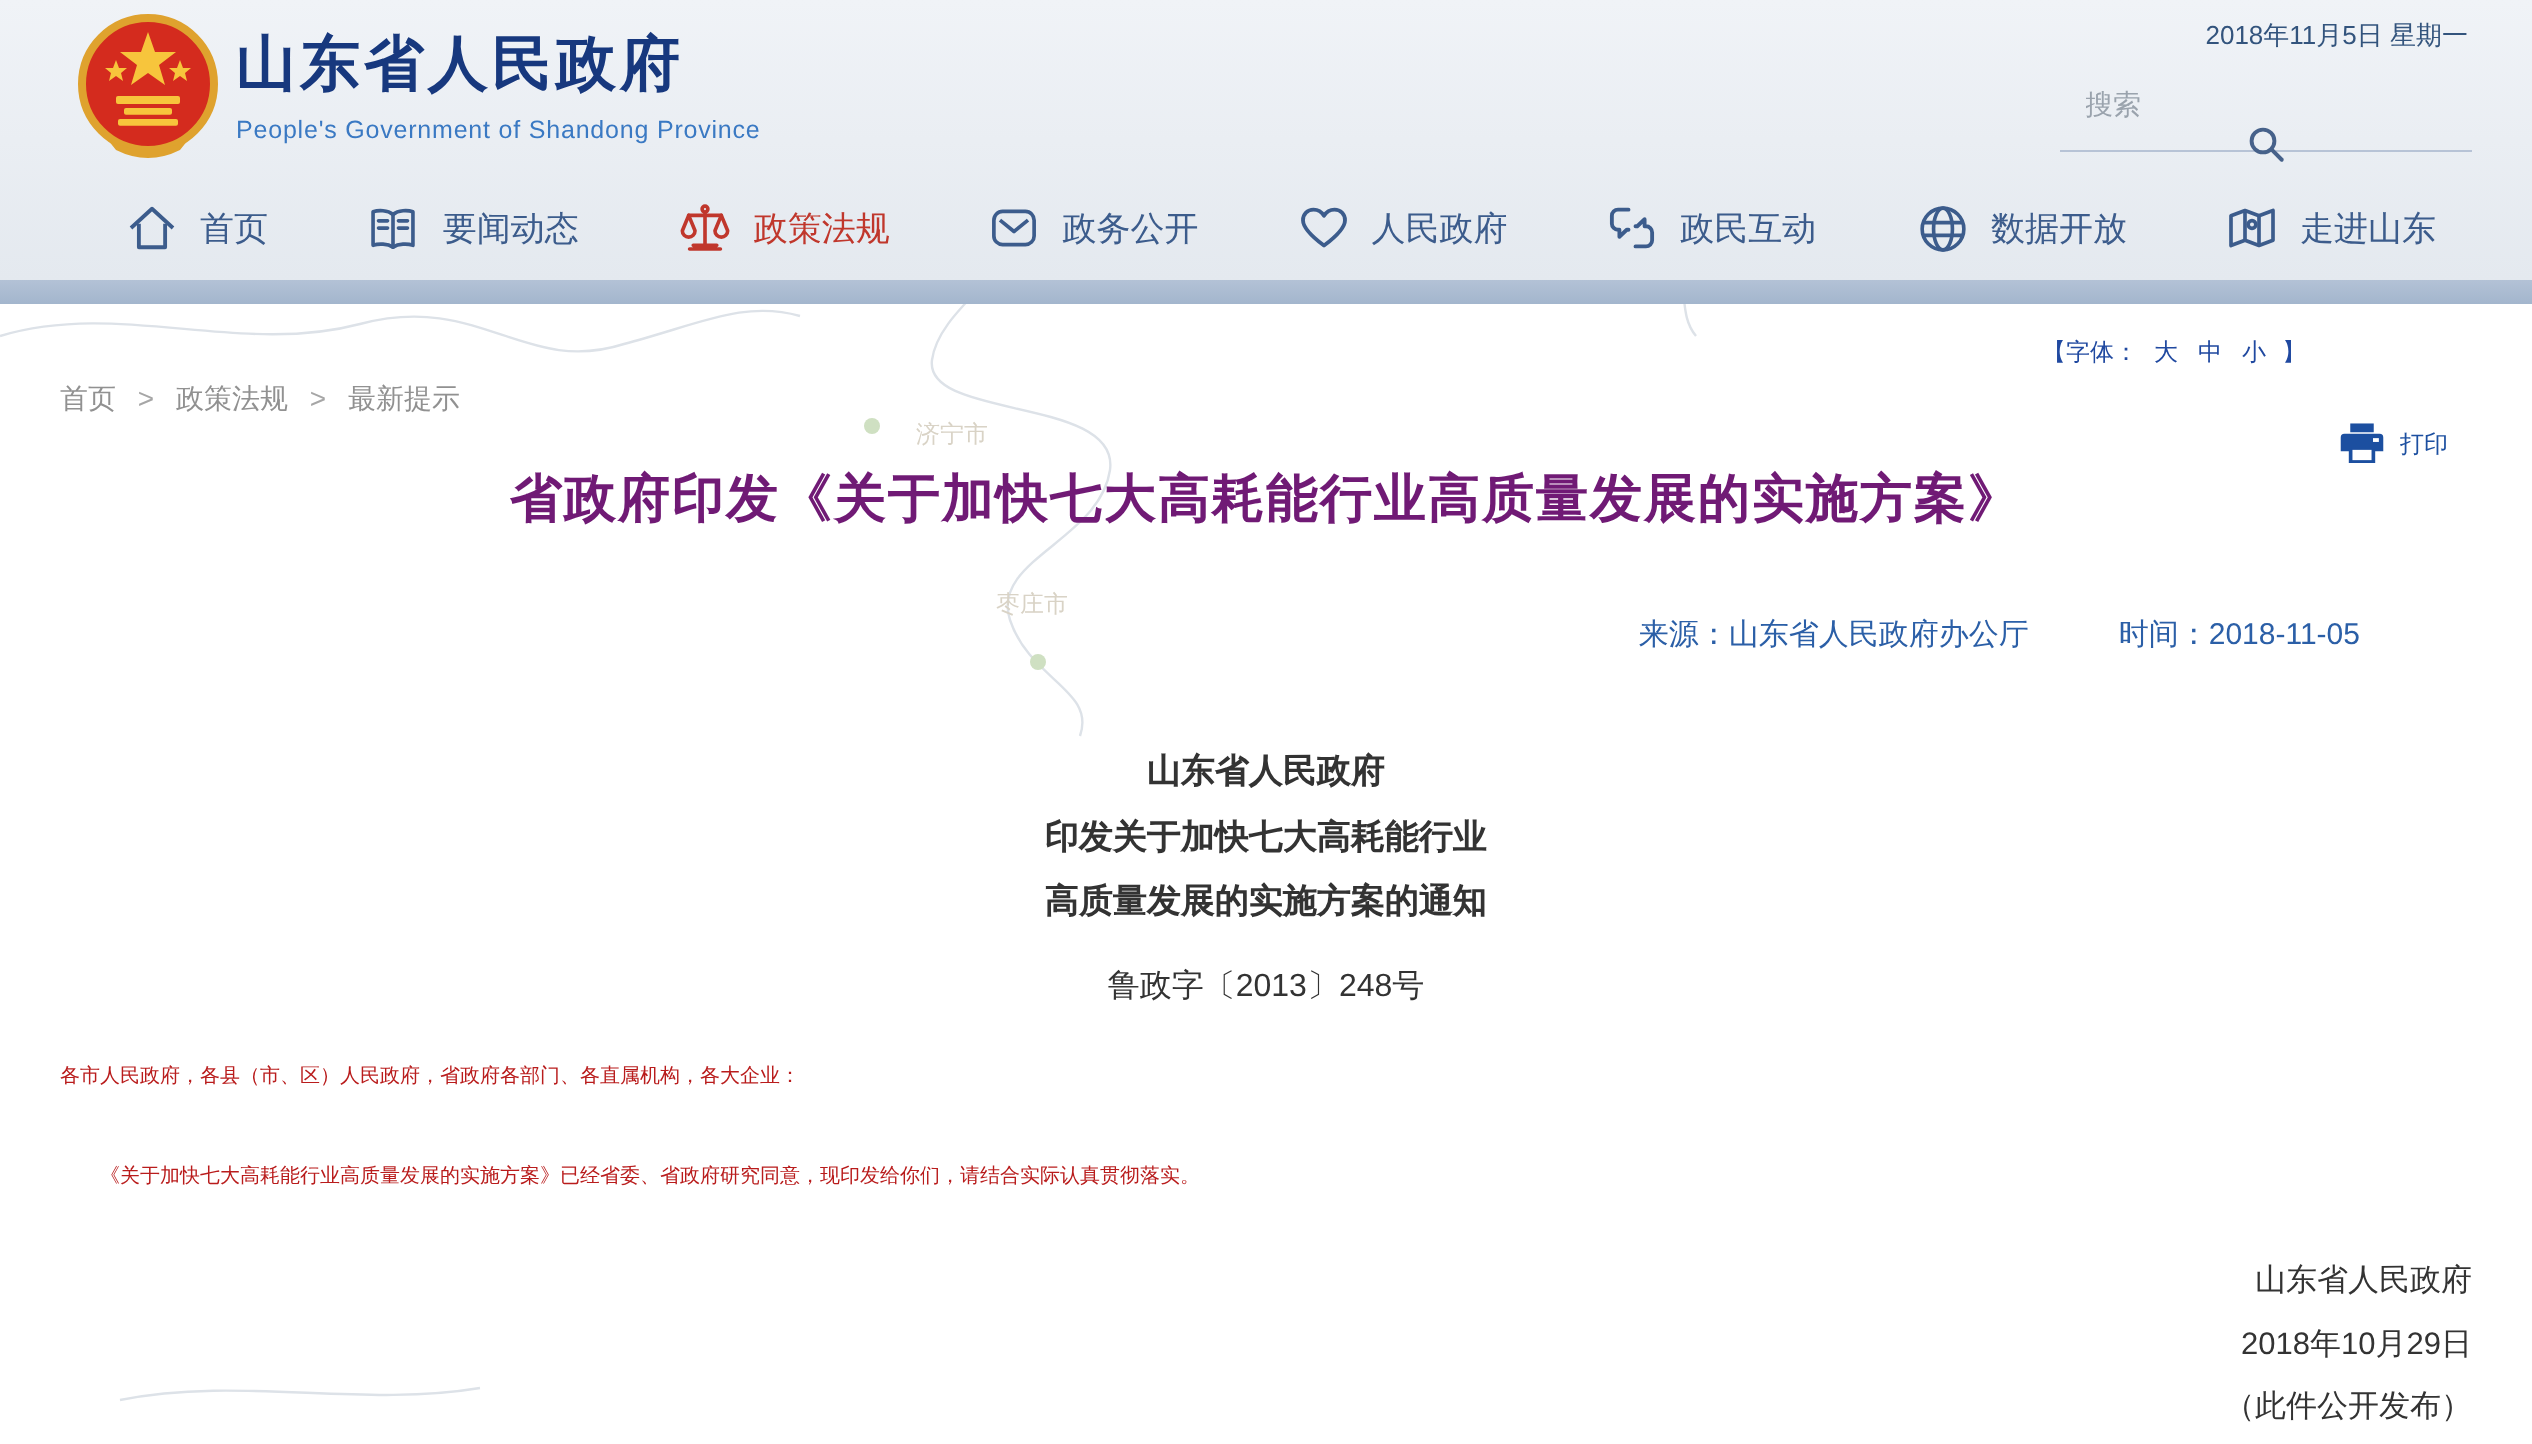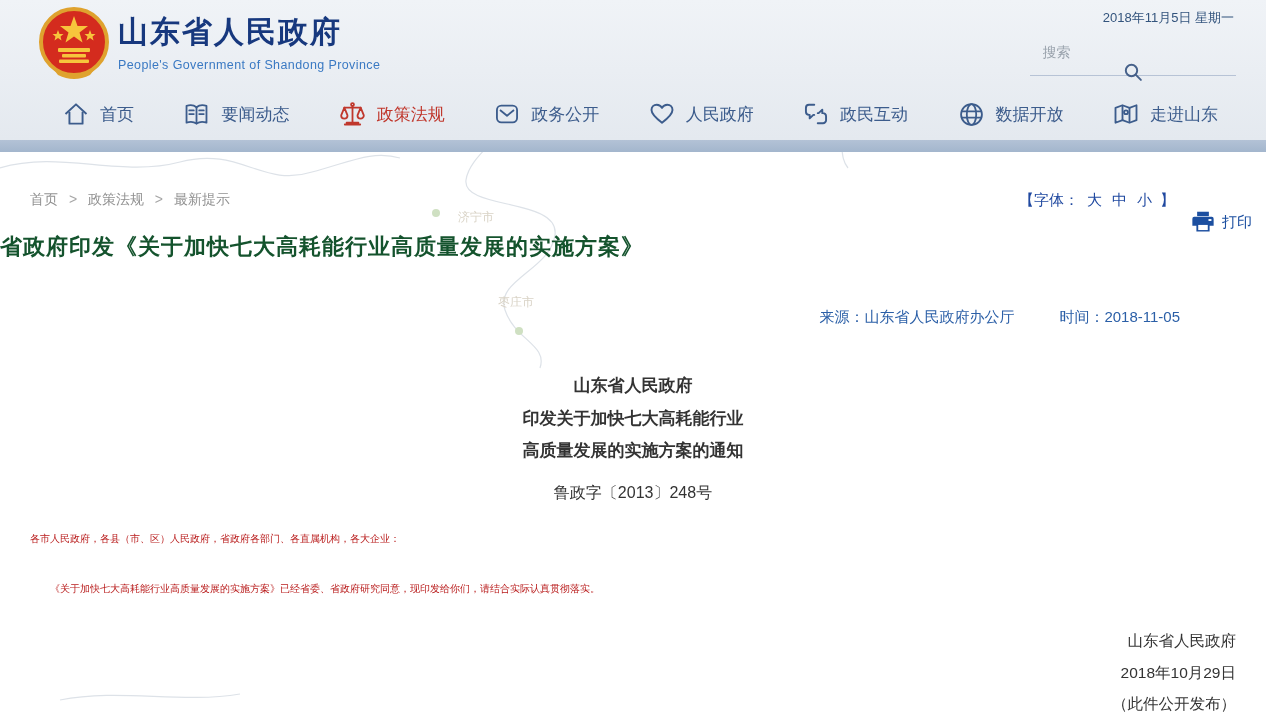--- a/index.html
+++ b/index.html
@@ -35,31 +35,31 @@
          display:flex; align-items:center; justify-content:space-between;
          padding:0 48px 0 62px; }
   .nav-item { display:flex; align-items:center; gap:10px; color:#3c5c8c;
               font-size:17px; cursor:pointer; white-space:nowrap; }
   .nav-item svg { display:block; }
   .nav-item.active { color:#c0372c; }
 
   
   .content { position:absolute; inset:0; z-index:1; }
 
-  .font-tools { position:absolute; top:168px; right:14px; display:flex; align-items:center;
-                gap:6px; font-size:15px; color:#2049a0; }
+  .font-tools { position:absolute; top:168px; right:42px; display:flex; align-items:flex-start;
+                gap:6px; font-size:12px; color:#2049a0; }
   .font-size-btn { cursor:pointer; margin:0 2px; }
   .print-btn { display:flex; align-items:center; gap:7px; margin-left:10px; cursor:pointer; color:#1c4fa0;margin-top:43px; }
 
   .breadcrumb { position:absolute; top:191px; left:30px; font-size:14px; color:#919191; }
   .breadcrumb span.crumb { cursor:pointer; }
   .breadcrumb .sep { margin:0 7px; color:#a6a6a6; }
 
-  .article-title { position:absolute; top:232px; left:0; width:100%; text-align:left;
-                   font-size:22px; font-weight:bold; color:#14532d; letter-spacing:1px; }
+  .article-title { position:absolute; top:232px; left:0; width:100%; text-align:center;
+                   font-size:26px; font-weight:bold; color:#701a75; letter-spacing:1px; }
 
   .meta-row { position:absolute; top:308px; left:0; width:100%; display:flex;
               justify-content:flex-end; gap:45px; padding-right:86px;
               font-size:15px; color:#2b5fa7; }
 
   .doc-head { position:absolute; top:370px; left:0; width:100%; text-align:center;
               font-size:17px; font-weight:bold; color:#333; line-height:32.5px; }
   .doc-number { position:absolute; top:483px; left:0; width:100%; text-align:center;
                 font-size:16px; color:#333; }
 

